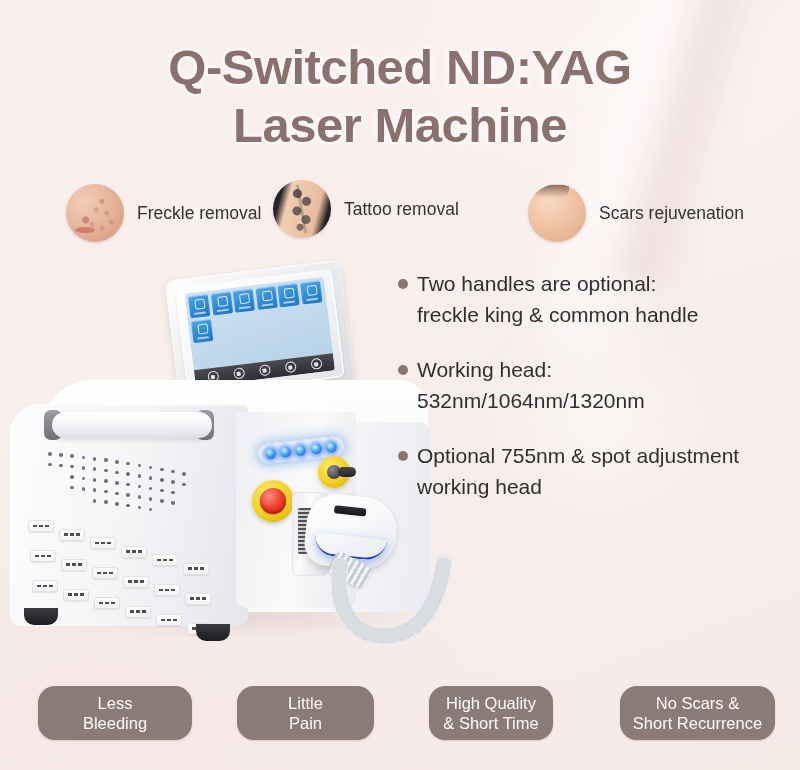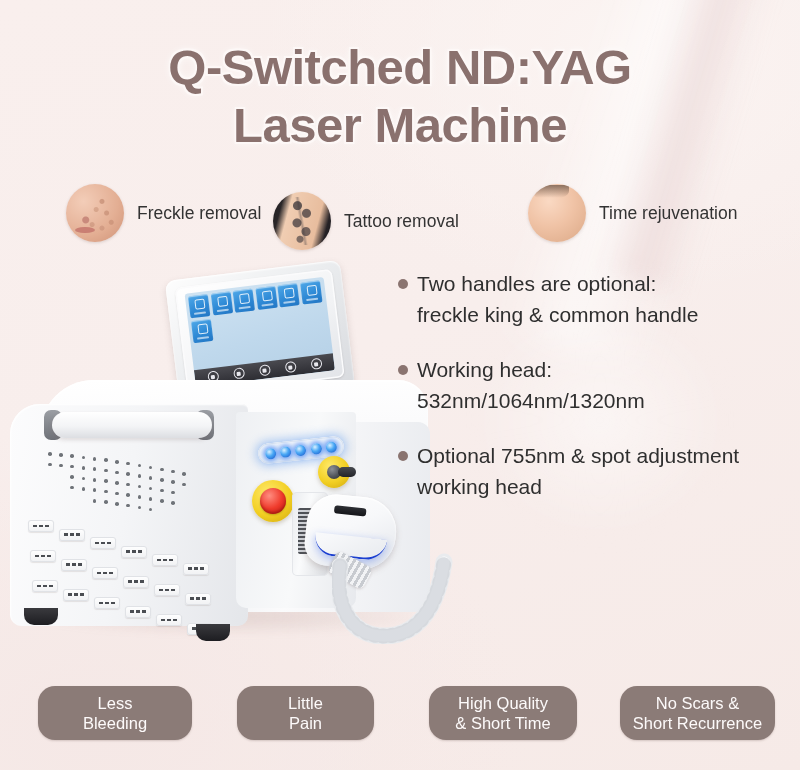--- a/index.html
+++ b/index.html
@@ -347,28 +347,28 @@
     <div class="title-line">Laser Machine</div>
   </div>
 
   <div class="icon-row">
 
     <div class="icon-item" style="left:66px;top:4px;">
       <div class="thumb thumb-freckle"></div>
       <div class="lbl">Freckle removal</div>
     </div>
 
-    <div class="icon-item" style="left:273px;top:12px;text-align:right;">
+    <div class="icon-item" style="left:273px;top:0;text-align:right;">
       <div class="thumb thumb-tattoo"></div>
       <div class="lbl">Tattoo removal</div>
     </div>
 
     <div class="icon-item" style="left:528px;top:4px;">
       <div class="thumb thumb-skin"></div>
-      <div class="lbl">Time rejuvenation</div>
+      <div class="lbl">Scars rejuvenation</div>
     </div>
 
   </div>
 
   <div class="machine">
 
     <div class="body-shadow"></div>
 
     <div class="mon-stand">
       <div class="hinge-arm" style="left:14px;"></div>
@@ -552,21 +552,21 @@
     <div class="pill" style="left:38px;width:154px;">
       <span>Less</span>
       <span>Bleeding</span>
     </div>
 
     <div class="pill" style="left:237px;width:137px;">
       <span>Little</span>
       <span>Pain</span>
     </div>
 
-    <div class="pill" style="left:429px;width:148px;">
+    <div class="pill" style="left:429px;width:124px;border-radius:16px;">
       <span>High Quality</span>
       <span>&amp; Short Time</span>
     </div>
 
     <div class="pill" style="left:620px;width:155px;">
       <span>No Scars &amp;</span>
       <span>Short Recurrence</span>
     </div>
 
   </div>

